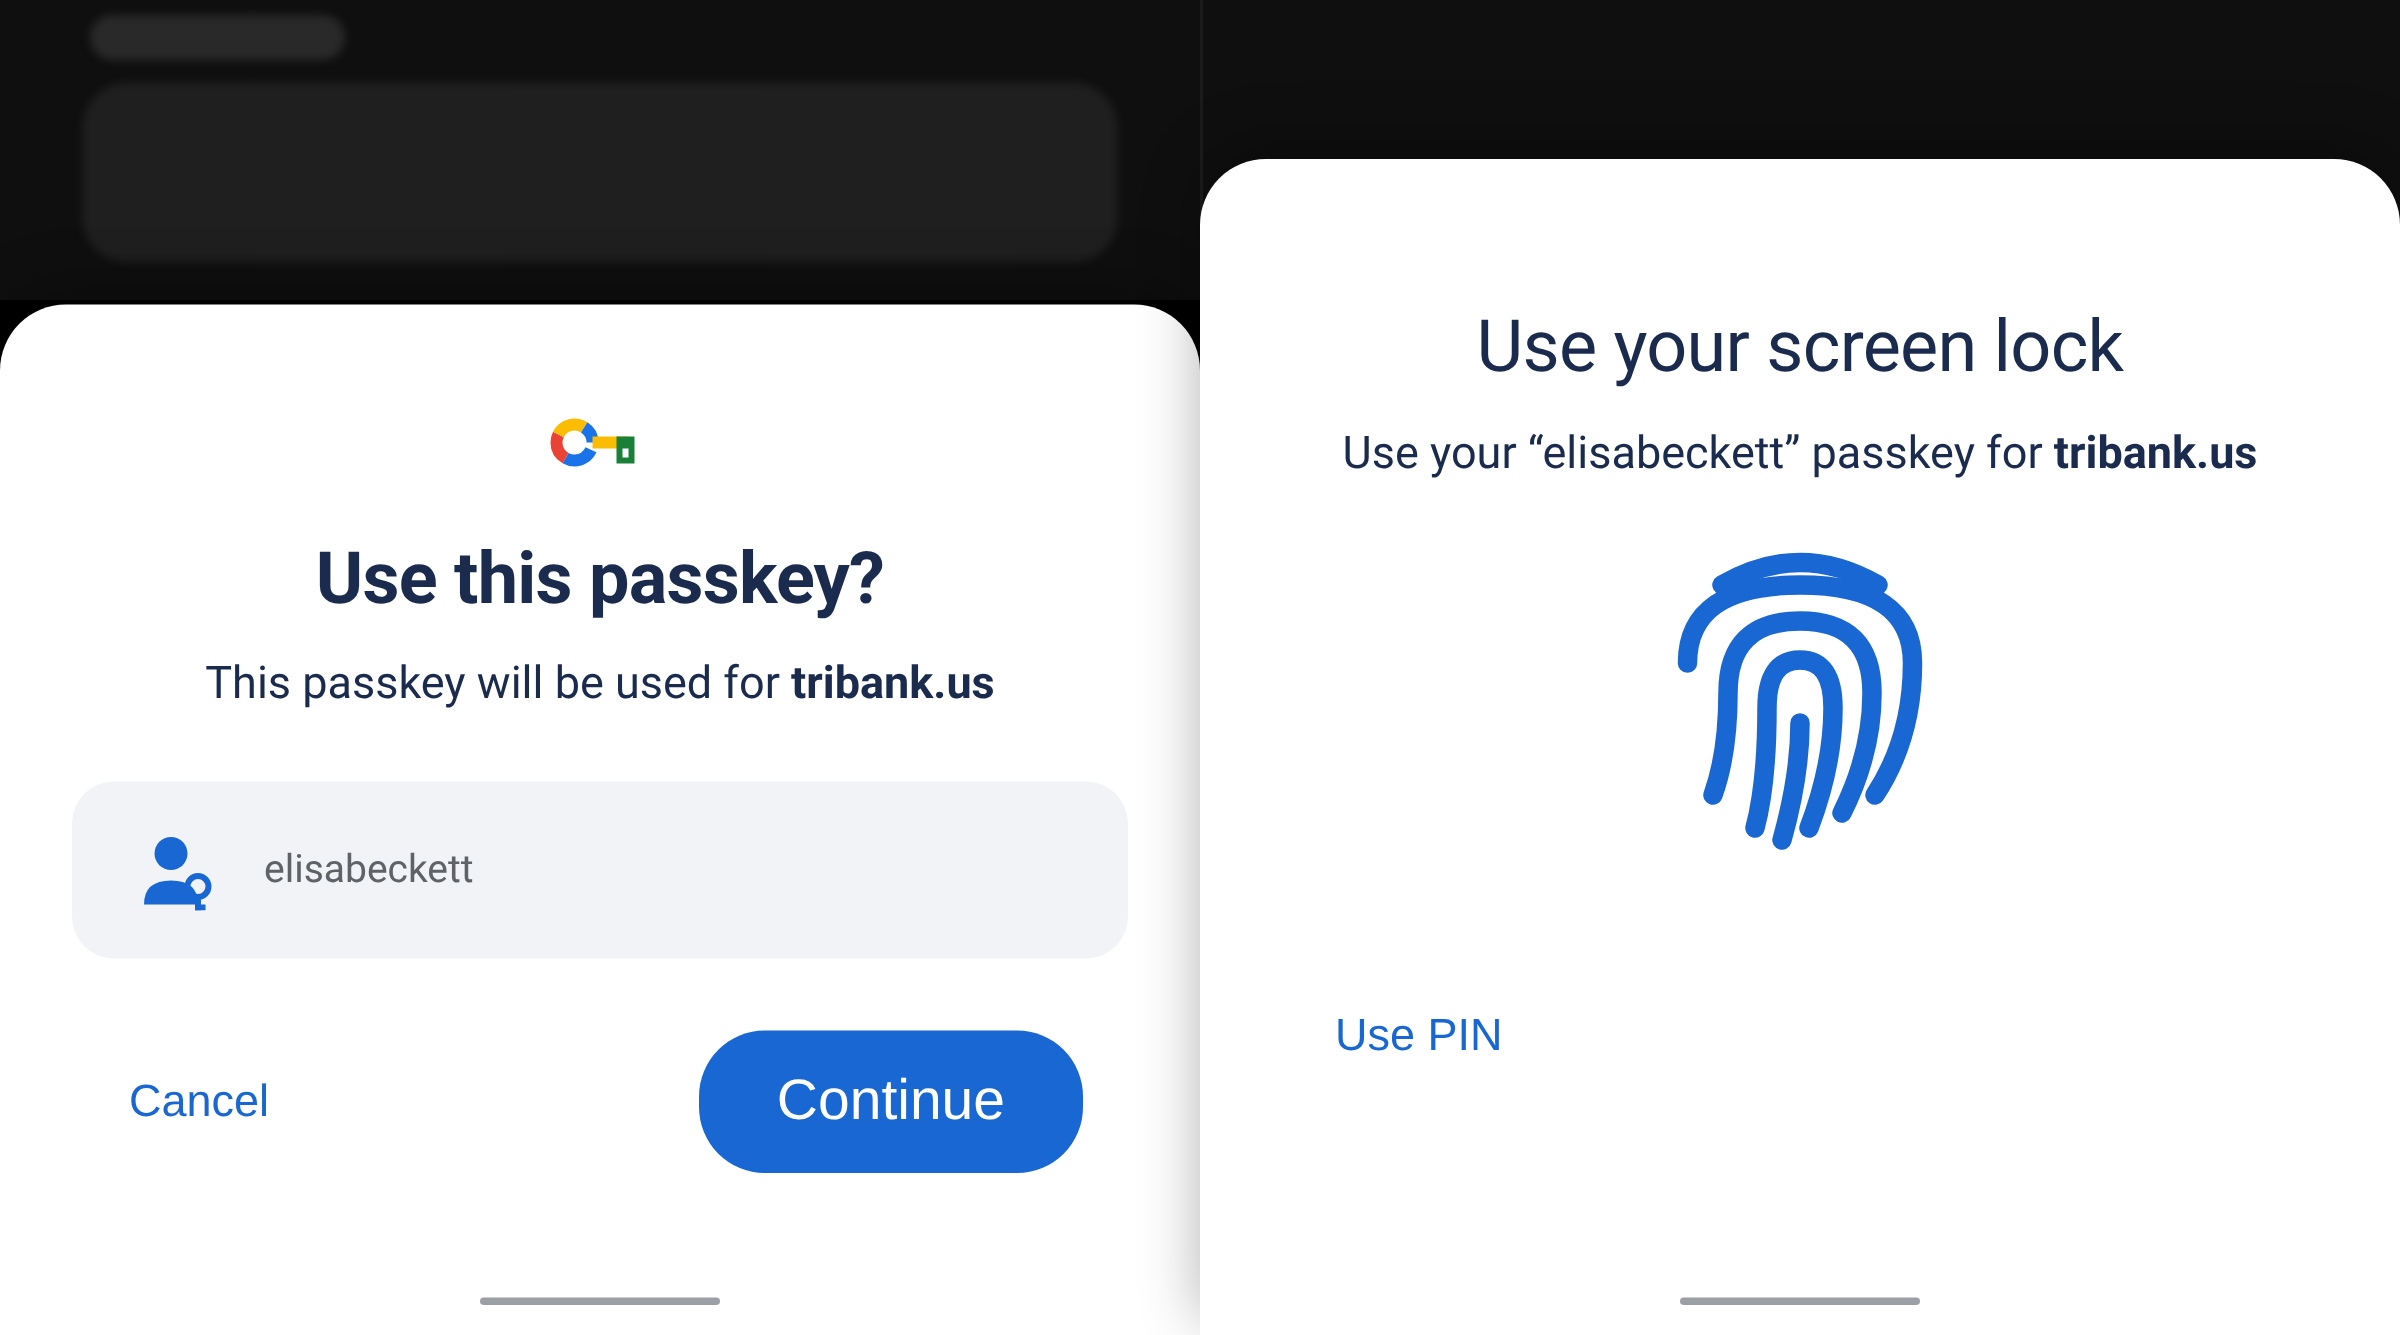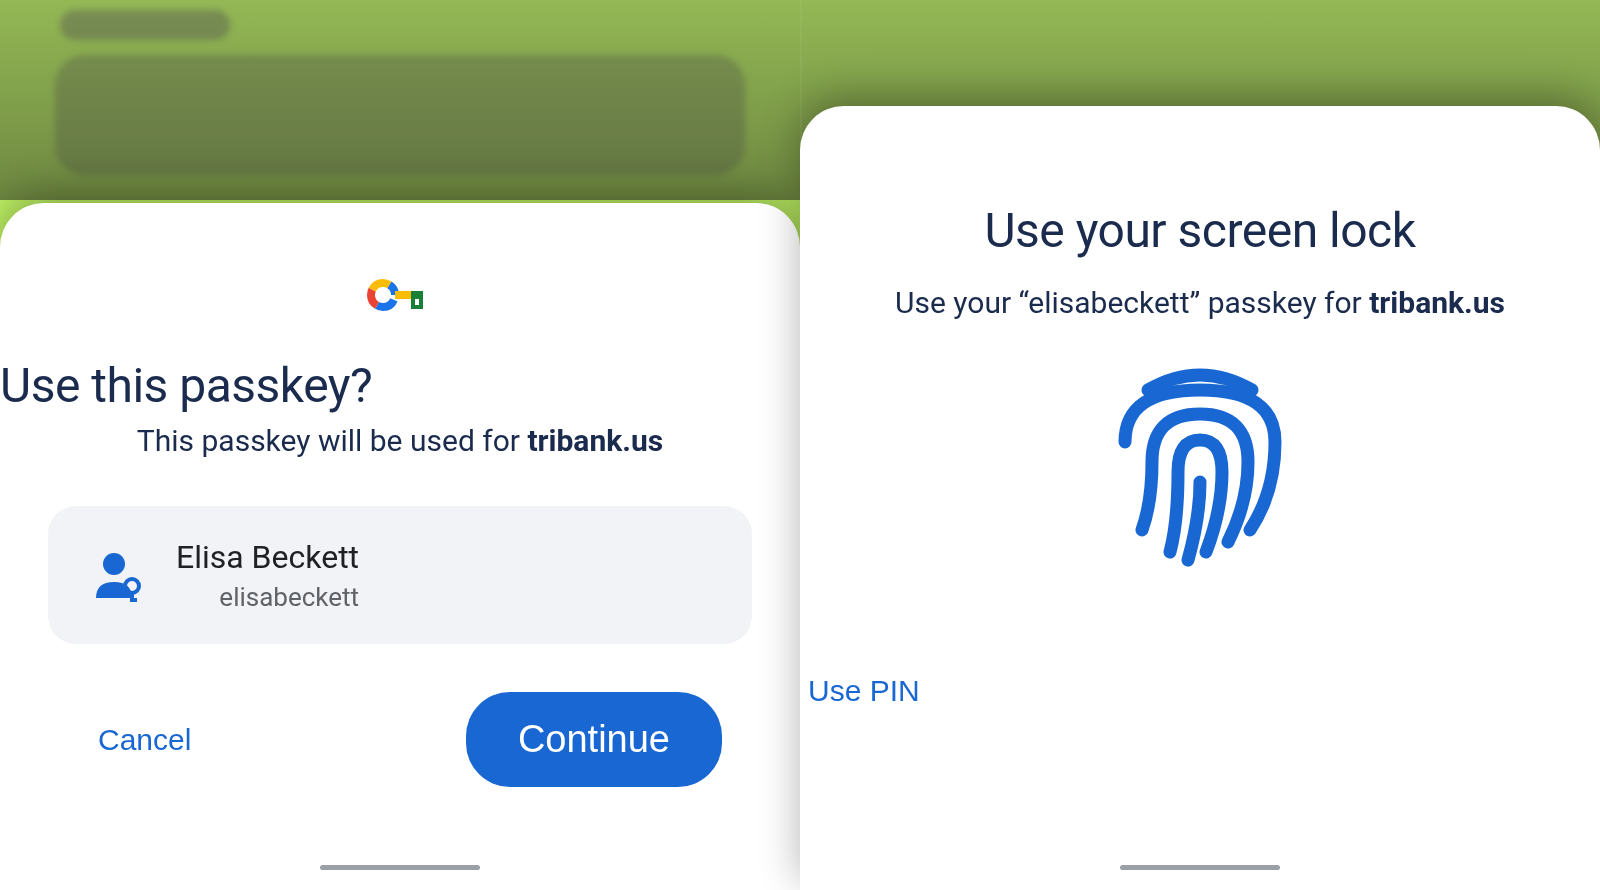--- a/index.html
+++ b/index.html
@@ -20,21 +20,21 @@
     .container {
       display: flex;
       width: 100%;
       height: 100%;
     }
     
     .half {
       width: 800px;
       height: 890px;
       position: relative;
-      background: #bef264;
+      background: #000000;
     }
     
     .blurred-bg {
       position: absolute;
       top: 0;
       left: 0;
       right: 0;
       height: 200px;
       background: linear-gradient(180deg, rgba(50,50,50,0.3) 0%, rgba(30,30,30,0.5) 100%);
     }
@@ -86,24 +86,24 @@
       margin-bottom: 44px;
     }
     
     .logo-svg {
       width: 70px;
       height: 36px;
     }
     
     .title {
       font-size: 48px;
-      font-weight: 400;
+      font-weight: 700;
       color: #1a2b4d;
-      text-align: left;
-      margin-bottom: 9px;
+      text-align: center;
+      margin-bottom: 24px;
       letter-spacing: -0.5px;
     }
     
     .subtitle {
       font-size: 30px;
       font-weight: 400;
       color: #1a2b4d;
       text-align: center;
       margin-bottom: 48px;
       padding: 0 40px;
@@ -156,21 +156,20 @@
     }
     
     .text-button {
       background: none;
       border: none;
       font-size: 30px;
       font-weight: 500;
       color: #1967d2;
       cursor: pointer;
       padding: 12px 8px;
-      margin-left: 12px;
     }
     
     .pill-button {
       background: #1967d2;
       border: none;
       border-radius: 44px;
       color: #fff;
       font-size: 38px;
       font-weight: 500;
       padding: 26px 52px;
@@ -220,20 +219,21 @@
     }
     
     .use-pin-button {
       background: none;
       border: none;
       font-size: 30px;
       font-weight: 500;
       color: #1967d2;
       cursor: pointer;
       padding: 12px 8px;
+      margin-left: 82px;
     }
     
     .divider-line {
       position: absolute;
       left: 800px;
       top: 0;
       bottom: 0;
       width: 2px;
       background: rgba(255,255,255,0.05);
     }
@@ -273,21 +273,20 @@
         <div class="account-icon">
           <svg viewBox="0 0 54 54">
             <circle cx="24" cy="16" r="11" fill="#1967d2"></circle>
             <path d="M 6 50 Q 6 34 24 34 Q 42 34 42 50 Z" fill="#1967d2"></path>
             <circle cx="42" cy="38" r="7" fill="none" stroke="#1967d2" stroke-width="4"></circle>
             <rect x="40" y="44" width="4" height="10" fill="#1967d2"></rect>
             <rect x="40" y="50" width="7" height="4" fill="#1967d2"></rect>
           </svg>
         </div>
         <div class="account-details">
-          <div class="account-name">Elisa Beckett</div>
           <div class="account-username">elisabeckett</div>
         </div>
       </div>
 
       <div class="button-row">
         <button class="text-button">Cancel</button>
         <button class="pill-button">Continue</button>
       </div>
 
       <div class="home-indicator"></div>

